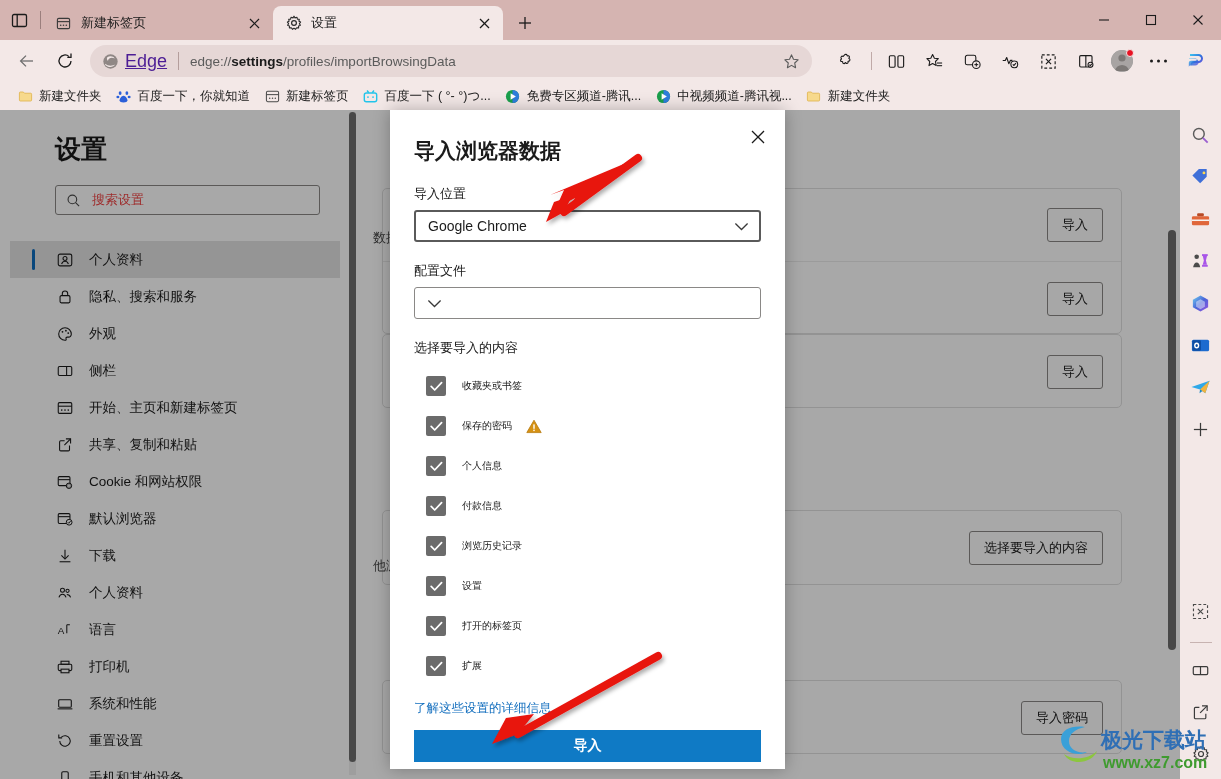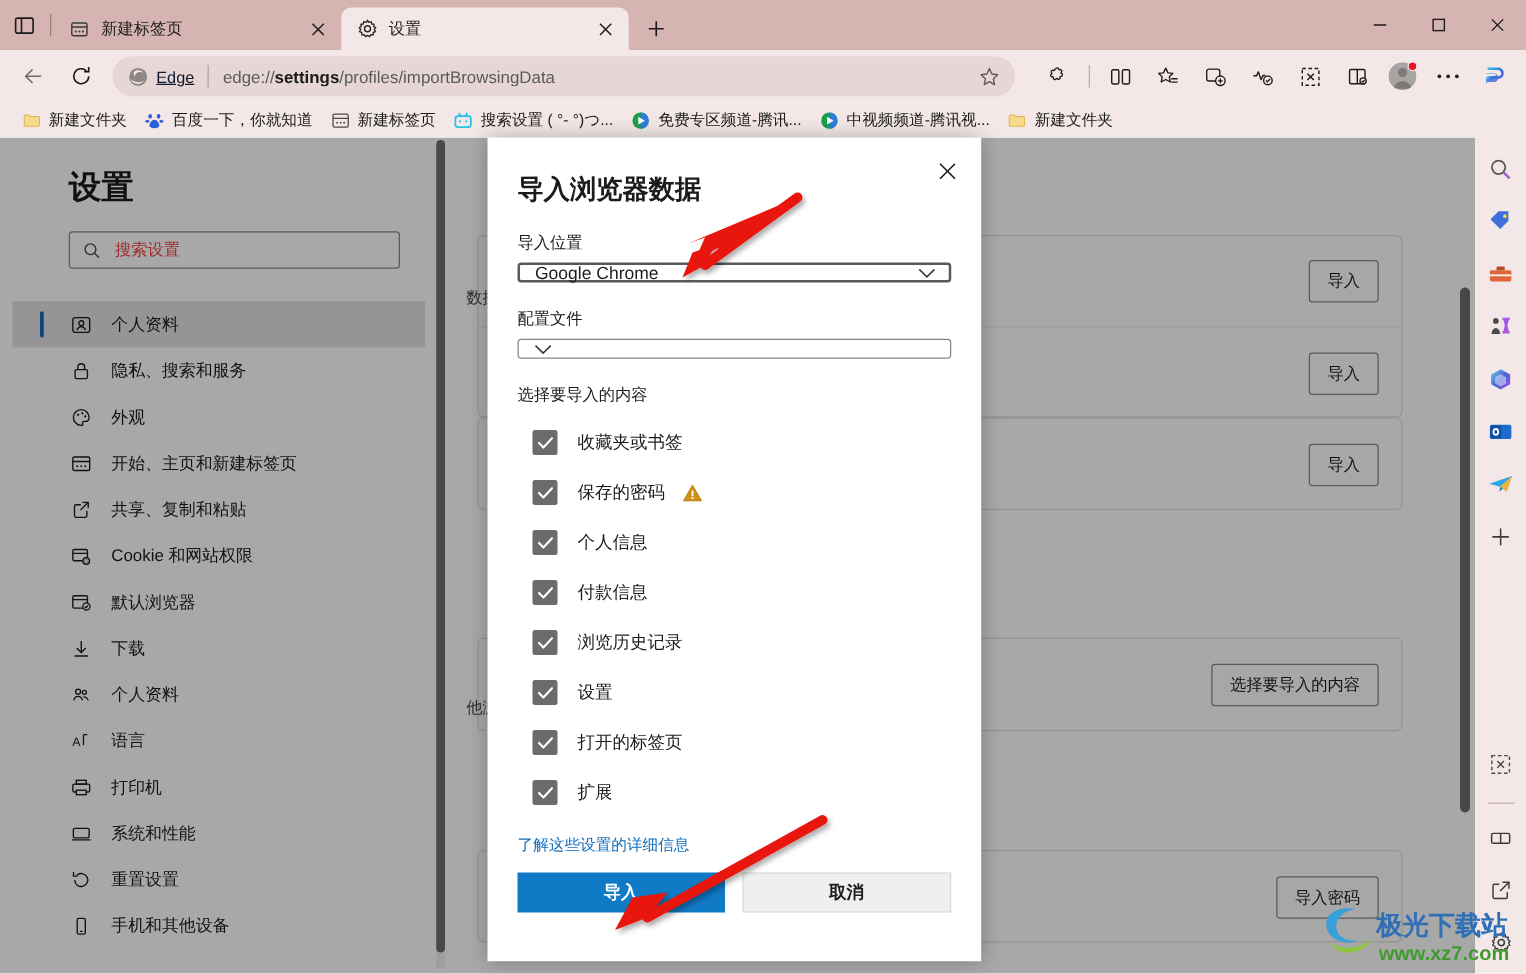--- a/index.html
+++ b/index.html
@@ -50,21 +50,21 @@
   }
   .tb-btn { width: 34px; height: 34px; margin: 0 2px; border-radius: 5px;
             display: flex; align-items: center; justify-content: center; flex: none; }
   .tb-btn:first-child { margin-left: 10px; }
   .omnibox {
     flex: 1; height: 32px; background: #e6d7d6; border-radius: 16px;
     display: flex; align-items: center; padding: 0 6px 0 12px; margin: 0 8px 0 6px;
     min-width: 0;
   }
   .edge-chip { display: flex; align-items: center; gap: 6px; flex: none; }
-  .edge-chip-label { font-size: 13px; color: #0f172a; text-decoration: underline; }
+  .edge-chip-label { font-size: 18px; color: #4c1d95; text-decoration: underline; }
   .omni-sep { width: 1px; height: 18px; background: #b49e9c; margin: 0 11px; flex: none; }
   .omni-url { font-size: 13.5px; color: #5b5b5b; white-space: nowrap; overflow: hidden;
               text-overflow: ellipsis; flex: 1; min-width: 0; }
   .omni-url b { color: #1b1b1b; font-weight: 700; }
   .star-btn { width: 30px; height: 30px; display:flex; align-items:center; justify-content:center; flex:none; }
   .tb-right { display: flex; align-items: center; flex: none; padding-right: 6px; }
   .tb-vsep { width: 1px; height: 18px; background: #c0aaa8; margin: 0 5px; }
   .avatar-btn { position: relative; width: 34px; height: 34px; display:flex; align-items:center; justify-content:center; }
   .avatar-circle { width: 22px; height: 22px; border-radius: 50%; background: #9e9e9e;
                    display:flex; align-items:flex-end; justify-content:center; overflow:hidden; }
@@ -137,33 +137,33 @@
   .dialog {
     position: absolute; left: 390px; top: 110px; width: 395px; height: 659px;
     background: #ffffff; z-index: 60; box-shadow: 0 0 16px rgba(0,0,0,0.28);
     padding: 0 24px;
   }
   .dlg-close { position: absolute; right: 12px; top: 12px; width: 30px; height: 30px;
                display:flex; align-items:center; justify-content:center; }
   .dlg-title { font-size: 21px; font-weight: 700; color: #1b1b1b; padding-top: 27px; }
   .fld-label { font-size: 13px; color: #1b1b1b; margin-top: 20px; margin-bottom: 7px; }
   .select {
-    height: 16px; border: 1px solid #8a8886; border-radius: 3px; background: #fff;
+    height: 32px; border: 1px solid #8a8886; border-radius: 3px; background: #fff;
     display: flex; align-items: center; padding: 0 10px 0 12px; font-size: 14px; color: #1b1b1b;
   }
   .select.focused { border: 2px solid #5a5a5a; }
   .select .val { flex: 1; }
   .section-label { font-size: 13px; color: #1b1b1b; margin-top: 20px; }
   .cb-list { margin-top: 9px; }
   .cb-row { height: 40px; display: flex; align-items: center; }
   .cb {
     width: 20px; height: 20px; border-radius: 2px; background: #6b6b6b;
     display:flex; align-items:center; justify-content:center; flex:none; margin-left: 12px;
   }
-  .cb-label { font-size: 14px; color: #1b1b1b; margin-left: 16px; }
+  .cb-label { font-size: 10px; color: #1b1b1b; margin-left: 16px; }
   .cb-warn { margin-left: 14px; display:flex; align-items:center; }
   .learn-link { font-size: 12.5px; color: #0f6cbd; margin-top: 14px; display:inline-block; }
   .dlg-actions { display: flex; gap: 14px; margin-top: 13px; }
   .btn-primary {
     flex: 1; height: 32px; background: #0f7ac5; color: #fff; font-size: 14px; font-weight: 700;
     border: none; display:flex; align-items:center; justify-content:center;
   }
   .btn-secondary {
     flex: 1; height: 32px; background: #efefef; color: #1b1b1b; font-size: 14px; font-weight: 700;
     border: 1px solid #dcdcdc; display:flex; align-items:center; justify-content:center;
@@ -414,21 +414,21 @@
     <div class="bm">
       <span class="bm-ico">
         <svg width="15" height="15" viewBox="0 0 16 16">
             <rect x="1.4" y="4.2" width="13.2" height="9.4" rx="2.2" fill="none" stroke="#22c4ea" stroke-width="1.5"></rect>
             <line x1="4.3" y1="1.6" x2="6.2" y2="4" stroke="#22c4ea" stroke-width="1.5"></line>
             <line x1="11.7" y1="1.6" x2="9.8" y2="4" stroke="#22c4ea" stroke-width="1.5"></line>
             <circle cx="5.3" cy="8.6" r="0.95" fill="#22c4ea"></circle>
             <circle cx="10.7" cy="8.6" r="0.95" fill="#22c4ea"></circle>
           </svg>
       </span>
-      <span>搜索设置 ( °- °)つ...</span>
+      <span>百度一下 ( °- °)つ...</span>
     </div>
     <div class="bm">
       <span class="bm-ico">
         <svg width="15" height="15" viewBox="0 0 16 16">
             <circle cx="8" cy="8" r="7" fill="#1a9f4b"></circle>
             <path d="M8 1a7 7 0 0 1 0 14z" fill="#2f7ddc"></path>
             <polygon points="6,4.6 11.6,8 6,11.4" fill="#ffffff"></polygon>
           </svg>
       </span>
       <span>免费专区频道-腾讯...</span>
@@ -494,20 +494,29 @@
                 <circle cx="7.2" cy="7.6" r="1" fill="#1b1b1b"></circle>
                 <circle cx="11" cy="6.3" r="1" fill="#1b1b1b"></circle>
                 <circle cx="13.6" cy="9" r="1" fill="#1b1b1b"></circle>
               </svg>
             </span>
           <span>外观</span>
         </div>
         <div class="nav-item">
           <span class="nav-ico">
               <svg width="18" height="18" viewBox="0 0 20 20">
+                <rect x="2.5" y="5" width="15" height="10" rx="1.4" fill="none" stroke="#1b1b1b" stroke-width="1.2"></rect>
+                <line x1="11.8" y1="5" x2="11.8" y2="15" stroke="#1b1b1b" stroke-width="1.2"></line>
+              </svg>
+            </span>
+          <span>侧栏</span>
+        </div>
+        <div class="nav-item">
+          <span class="nav-ico">
+              <svg width="18" height="18" viewBox="0 0 20 20">
                 <rect x="2.5" y="4" width="15" height="12" rx="1.4" fill="none" stroke="#1b1b1b" stroke-width="1.2"></rect>
                 <line x1="2.5" y1="8" x2="17.5" y2="8" stroke="#1b1b1b" stroke-width="1.2"></line>
                 <circle cx="6.4" cy="12.3" r="0.9" fill="#1b1b1b"></circle>
                 <circle cx="10" cy="12.3" r="0.9" fill="#1b1b1b"></circle>
                 <circle cx="13.6" cy="12.3" r="0.9" fill="#1b1b1b"></circle>
               </svg>
             </span>
           <span>开始、主页和新建标签页</span>
         </div>
         <div class="nav-item">
@@ -754,21 +763,20 @@
             </svg>
           </span>
         <span class="cb-label">扩展</span>
       </div>
     </div>
 
     <a class="learn-link">了解这些设置的详细信息</a>
 
     <div class="dlg-actions">
       <button class="btn-primary">导入</button>
-      <button class="btn-secondary">取消</button>
     </div>
   </div>
 
   <div class="rail">
     <div class="rail-btn">
       <svg width="21" height="21" viewBox="0 0 22 22">
           <circle cx="9.3" cy="9.3" r="5.6" fill="none" stroke="#5a5a5a" stroke-width="1.5"></circle>
           <line x1="13.5" y1="13.5" x2="18.5" y2="18.5" stroke="#9b5fd0" stroke-width="2"></line>
         </svg>
     </div>

